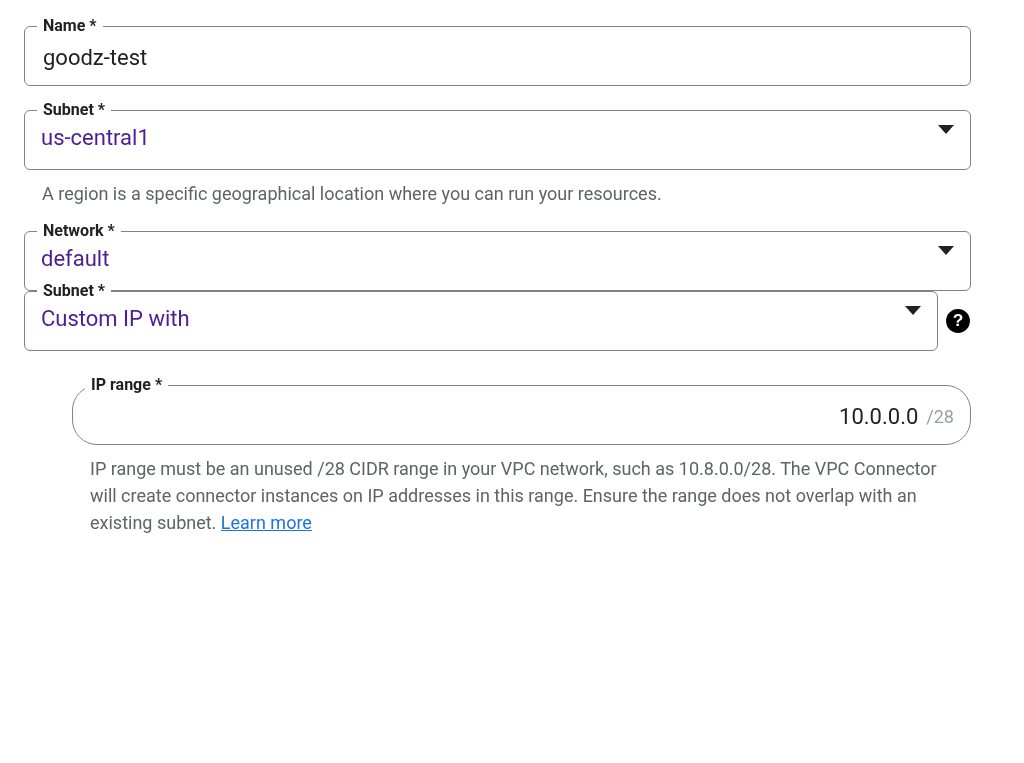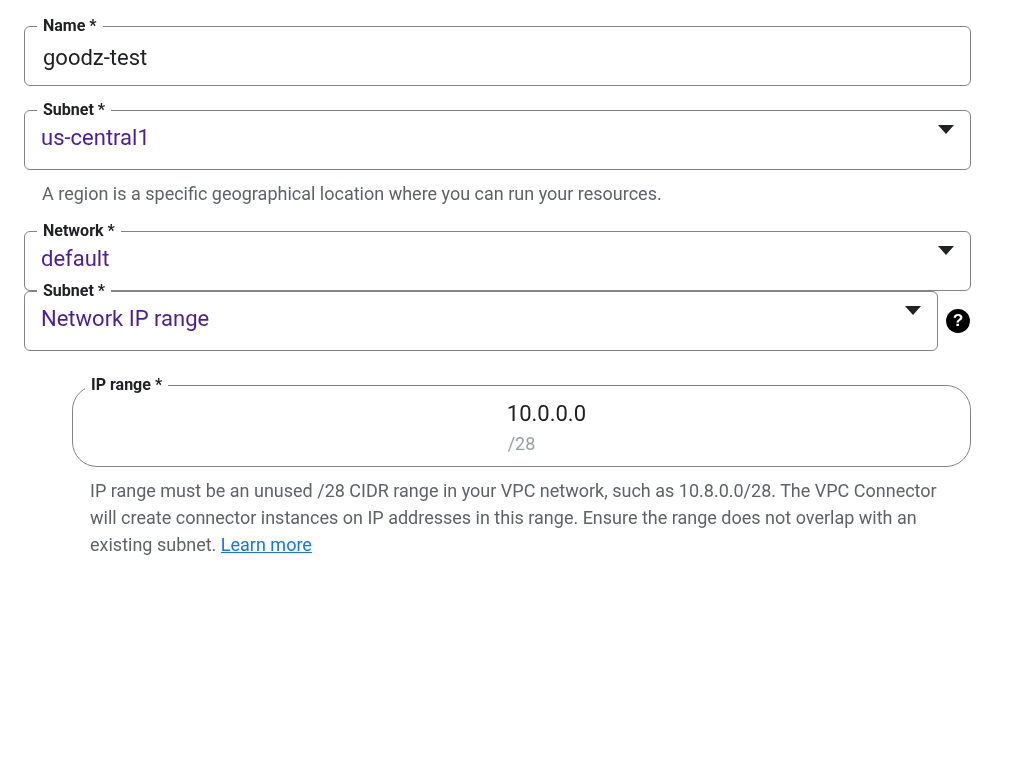--- a/index.html
+++ b/index.html
@@ -91,21 +91,20 @@
     margin-left: 48px;
     margin-top: 34px;
   }
   .ip-body {
     display: flex;
     align-items: center;
     padding: 14px 16px 12px 16px;
     min-height: 58px;
     justify-content: flex-end;
     gap: 6px;
-    flex-direction: column;
   }
   .ip-input {
     border: none;
     outline: none;
     font-size: 22px;
     color: #202124;
     background: transparent;
     text-align: right;
     font-family: inherit;
     width:auto;
@@ -155,21 +154,21 @@
     </div>
   </div>
 
   <div class="row-with-help">
     <div class="fieldset">
       <div class="legend">
         <span>Subnet</span>
         <span class="asterisk">*</span>
       </div>
       <div class="field-body">
-        <div class="select-value">Network IP range</div>
+        <div class="select-value">Custom IP with</div>
         <div class="caret"></div>
       </div>
     </div>
     <div class="help-icon">
       <svg width="26" height="26" viewBox="0 0 24 24">
         <circle cx="12" cy="12" r="11" fill="#000"></circle>
         <text x="12" y="17" text-anchor="middle" font-size="16" font-weight="700" fill="#fff" font-family="Arial">?</text>
       </svg>
     </div>
   </div>

